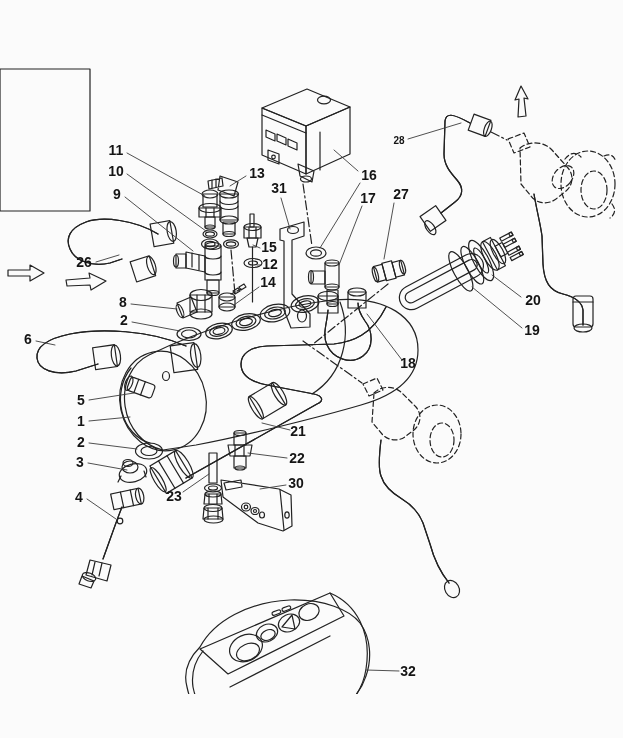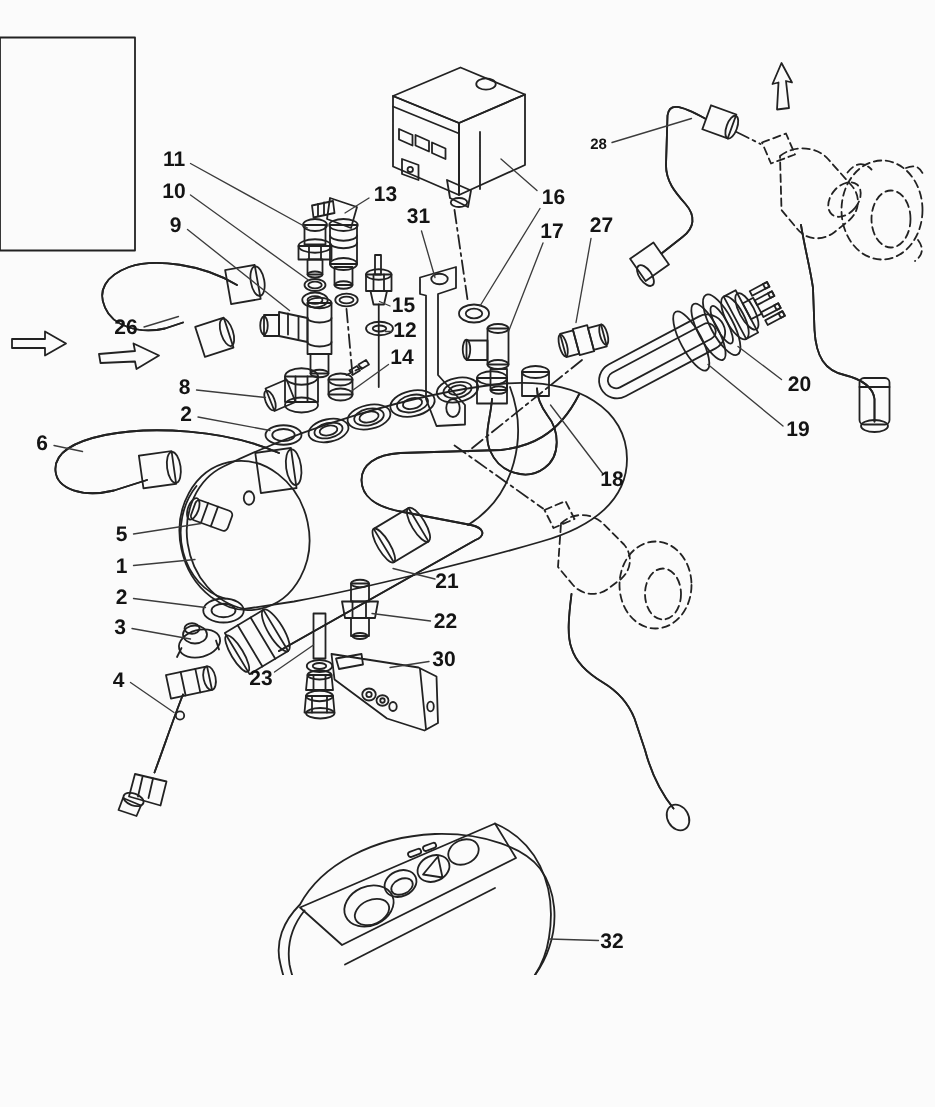--- a/index.html
+++ b/index.html
@@ -1,17 +1,17 @@
 <!DOCTYPE html>
 <html><head>
 <meta charset="utf-8">
 <style>
   html,body{margin:0;padding:0;background:#fbfbfb;}
   .stage{position:relative;width:623px;height:650px;background:#fbfbfb;overflow:hidden;
-         font-family:"Liberation Sans",sans-serif;}
+         font-family:"Liberation Sans",sans-serif;margin-top:44px;}
   .stage svg{position:absolute;left:0;top:0;}
   
   .ln path,.ln rect,.ln ellipse,.ln line,.ln polygon,.ln circle{
       stroke:#222;fill:none;stroke-width:1.2;stroke-linejoin:round;stroke-linecap:round;}
   .w{fill:#ffffff;} .e{fill:#ededed;} .k{fill:url(#knurl);} .t{fill:url(#threads);}
   .d{fill:#3e3e3e;stroke:#222;} .thin{stroke-width:0.9;} .bold{stroke-width:1.6;}
   .lt{stroke:#b9b9b9;stroke-width:0.9;}
   .tubA{stroke:#222;stroke-width:6.4;fill:none;} .tubAi{stroke:#fff;stroke-width:4.1;fill:none;}
   .tubB{stroke:#222;stroke-width:7;fill:none;}   .tubBi{stroke:#fff;stroke-width:4.7;fill:none;}
   .tubC{stroke:#222;stroke-width:5.6;fill:none;} .tubCi{stroke:#fff;stroke-width:3.5;fill:none;}

